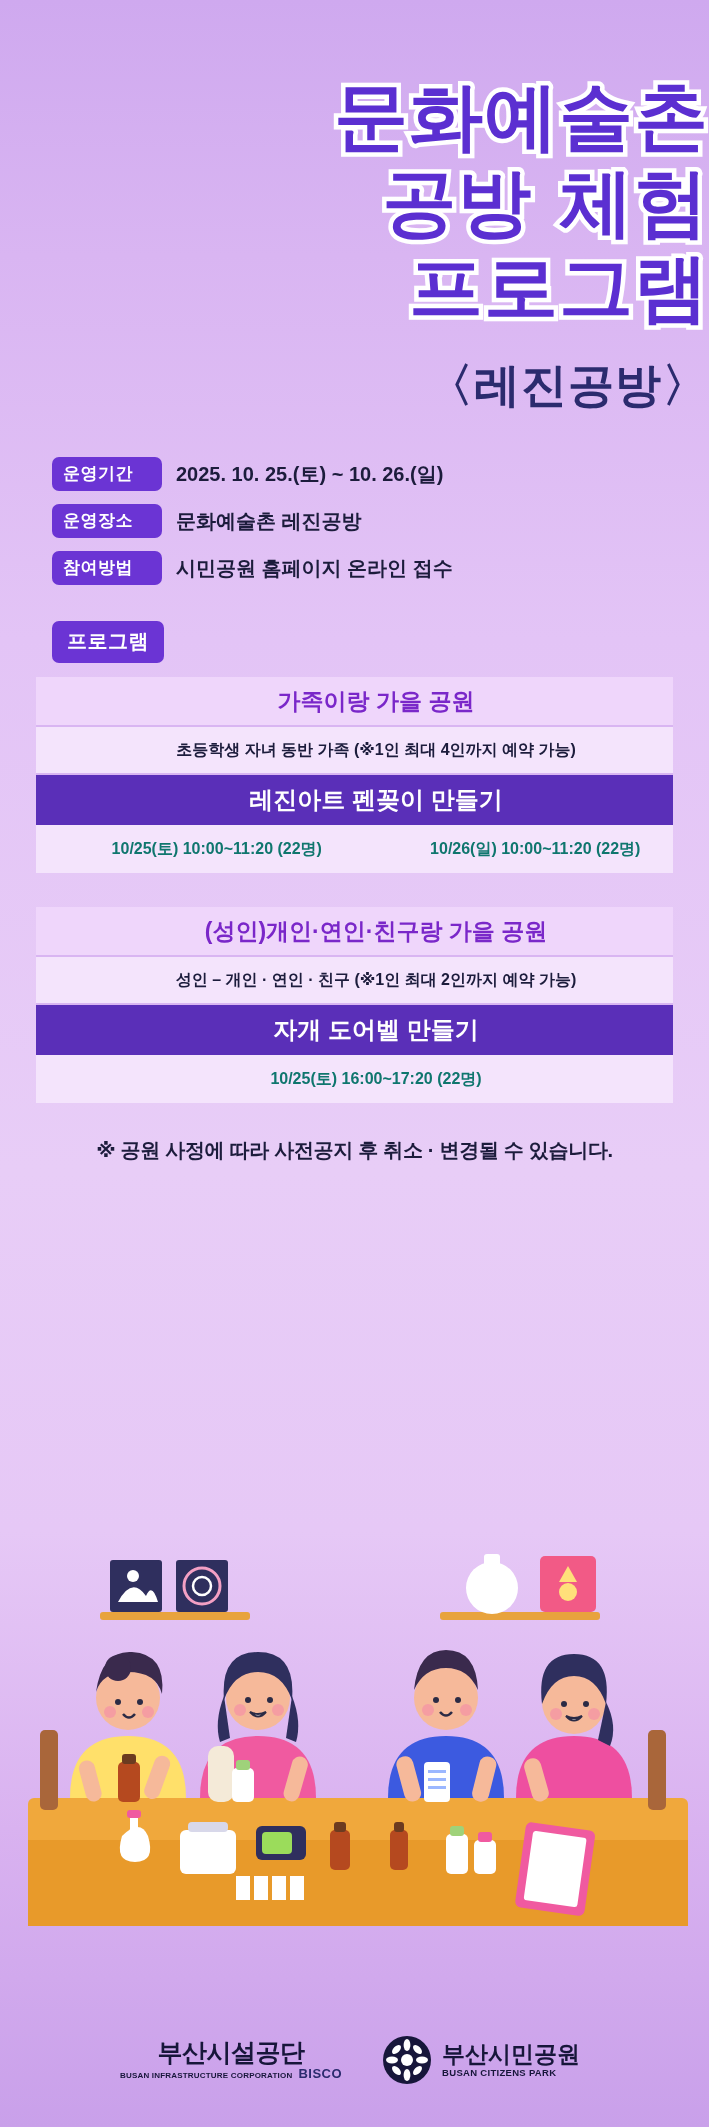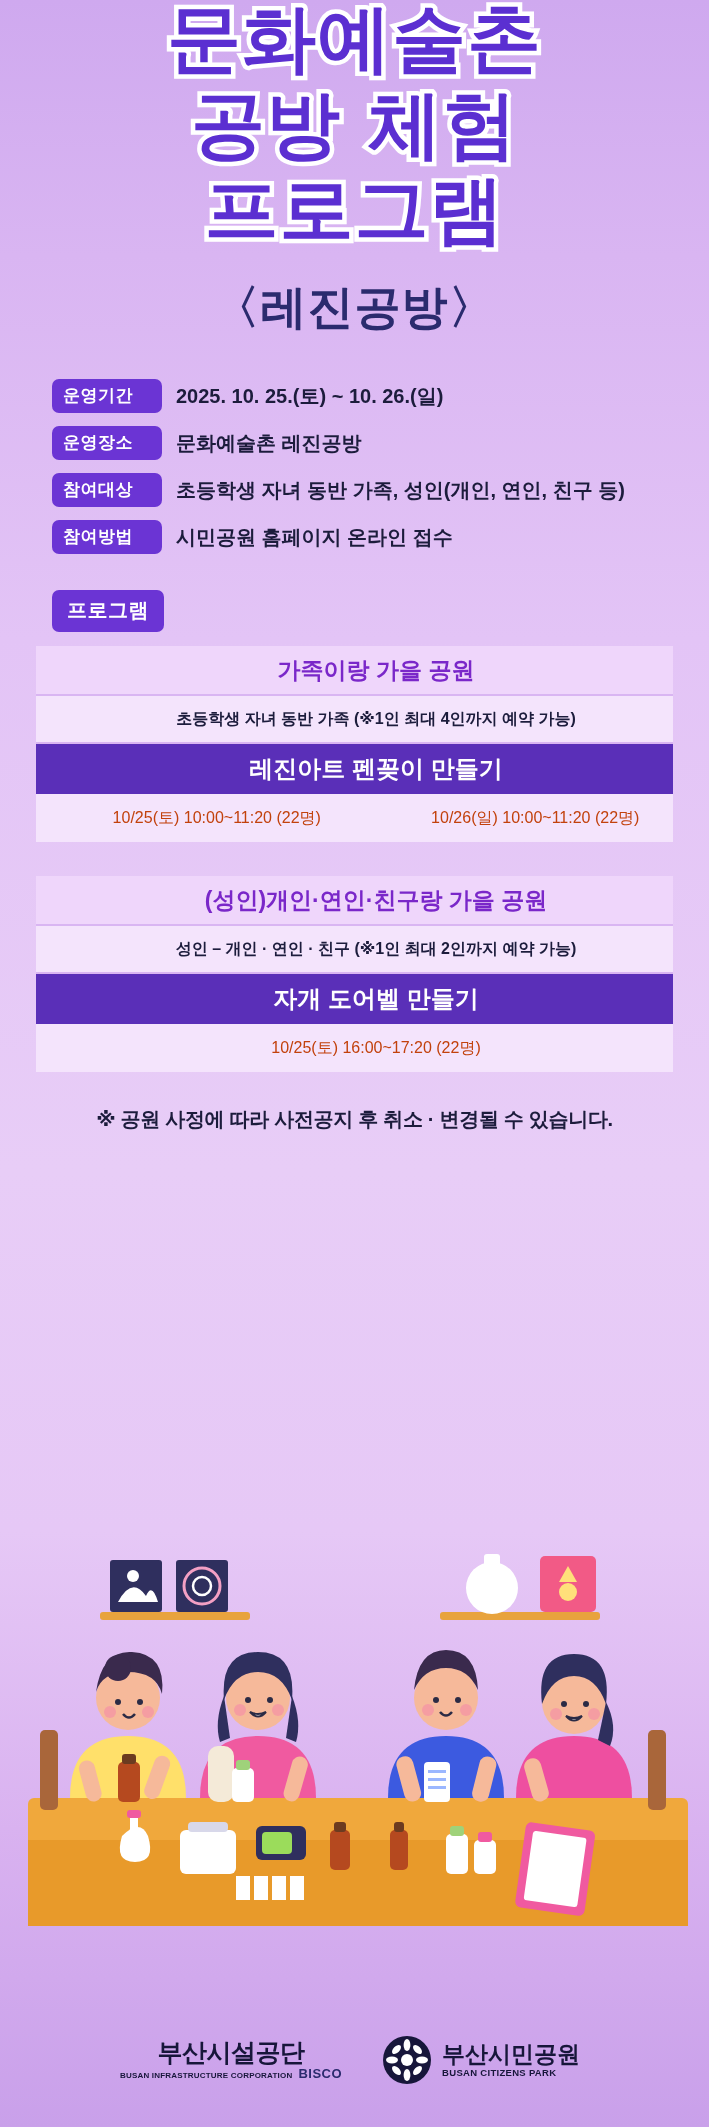--- a/index.html
+++ b/index.html
@@ -16,21 +16,22 @@
   .poster {
     position: relative;
     width: 709px;
     height: 2127px;
     background: linear-gradient(180deg, #cfa9ef 0%, #d9b5f2 12%, #e3c4f6 30%, #e8cdf7 55%, #e6c8f6 72%, #d9b2f0 86%, #c9a0ea 100%);
     overflow: hidden;
   }
 
   
   .title-block {
-    text-align: center;
+    padding-top: 78px;
+    text-align: right;
   }
   .title-line {
     font-family: "DejaVu Sans", sans-serif;
     font-weight: bold;
     font-size: 74px;
     line-height: 1.05;
     letter-spacing: 1px;
     color: #5b2fd1;
     -webkit-text-stroke: 9px #ffffff;
     paint-order: stroke fill;
@@ -116,23 +117,23 @@
   }
   .row-course {
     background: #5a2fb8;
     color: #ffffff;
     font-size: 24px;
     font-weight: bold;
     height: 48px;
   }
   .row-slots {
     background: #f4e4fc;
-    color: #c2410c;
+    color: #0f766e;
     font-size: 16px;
-    font-weight: normal;
+    font-weight: bold;
     height: 46px;
   }
 
   .notice {
     margin: 4px 36px;
     font-size: 20px;
     font-weight: bold;
     color: #1c1c3c;
     text-align: center;
     letter-spacing: -0.3px;
@@ -223,24 +224,20 @@
   </div>
 
   <div class="info">
     <div class="info-row">
       <span class="chip">운영기간</span>
       <span class="info-text">2025. 10. 25.(토) ~ 10. 26.(일)</span>
     </div>
     <div class="info-row">
       <span class="chip">운영장소</span>
       <span class="info-text">문화예술촌 레진공방</span>
-    </div>
-    <div class="info-row">
-      <span class="chip">참여대상</span>
-      <span class="info-text">초등학생 자녀 동반 가족, 성인(개인, 연인, 친구 등)</span>
     </div>
     <div class="info-row">
       <span class="chip">참여방법</span>
       <span class="info-text">시민공원 홈페이지 온라인 접수</span>
     </div>
   </div>
 
   <div class="prog-head">
     <span class="chip">프로그램</span>
   </div>

